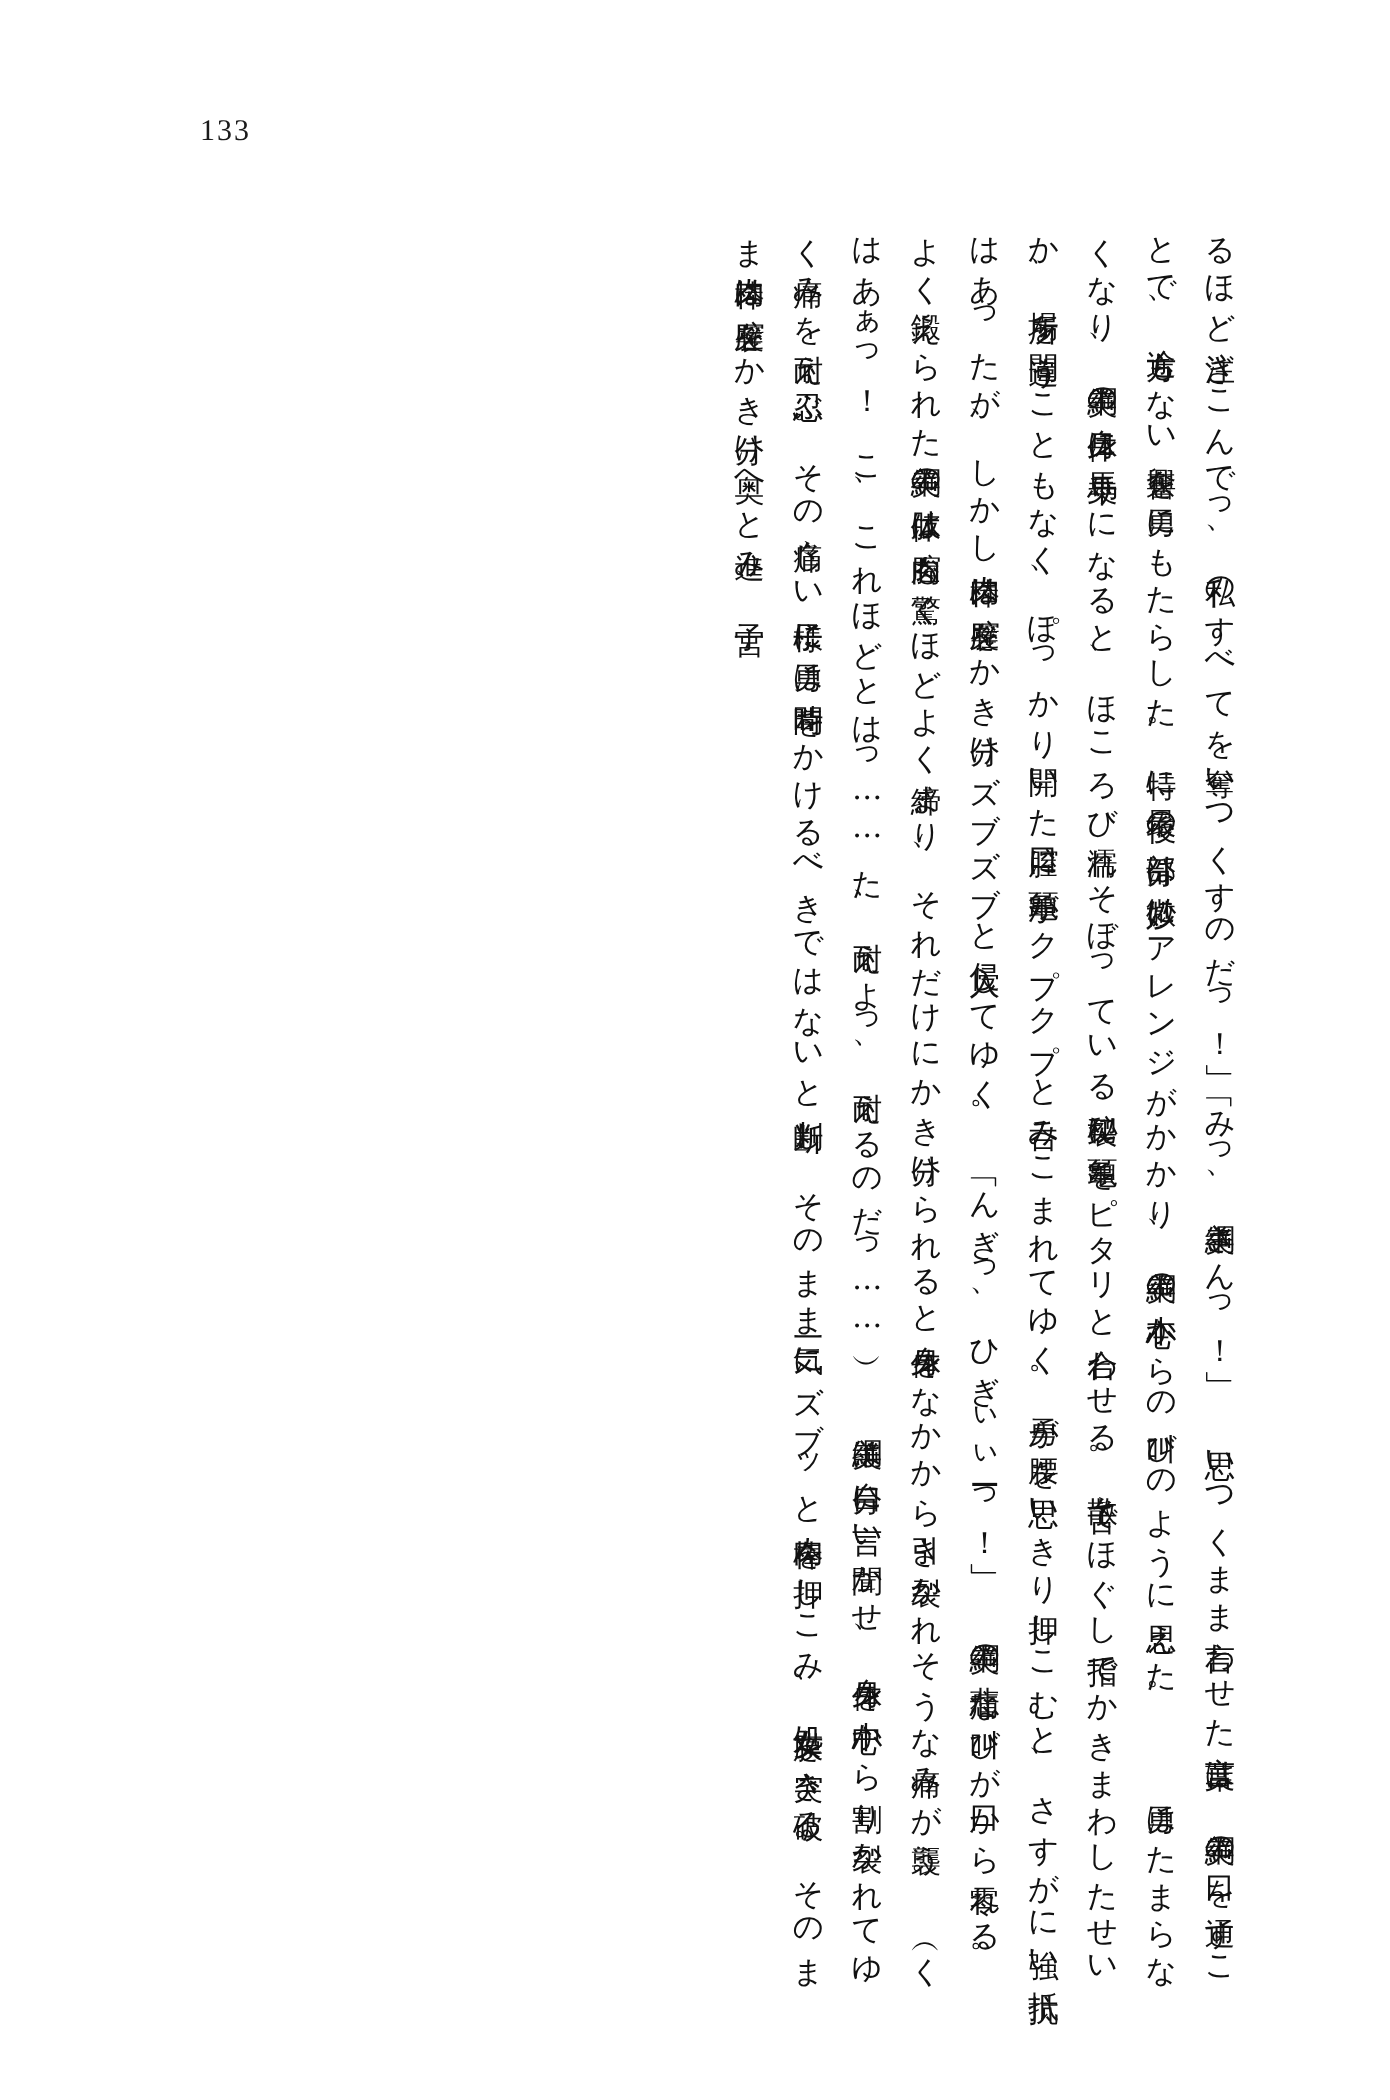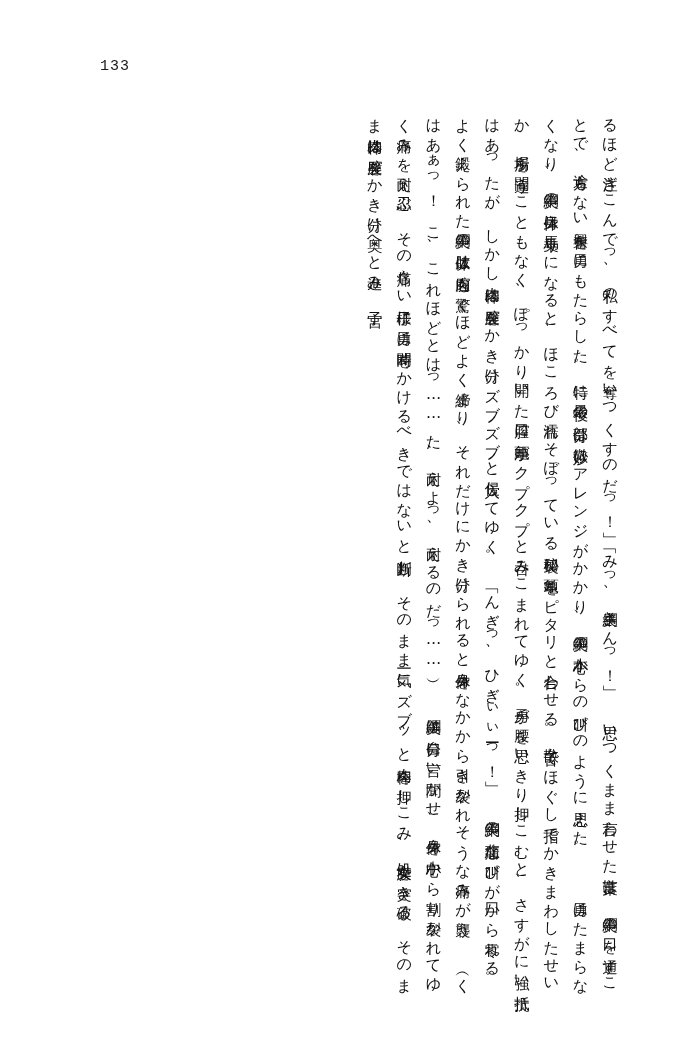--- a/index.html
+++ b/index.html
@@ -15,21 +15,21 @@
     overflow: hidden;
     font-family: "DejaVu Serif", "Liberation Serif", serif;
     color: #1a1a1a;
   }
   .page-number {
     position: absolute;
     top: 58px;
     left: 100px;
     font-size: 15px;
     letter-spacing: 1px;
-    font-family: Liberation Mono, monospace;
+    font-family: Liberation Serif, serif;
     color: #1a1a1a;
   }
   .body-text {
     position: absolute;
     top: 108px;
     left: 62px;
     width: 562px;
     height: 878px;
     writing-mode: vertical-rl;
     text-orientation: upright;

